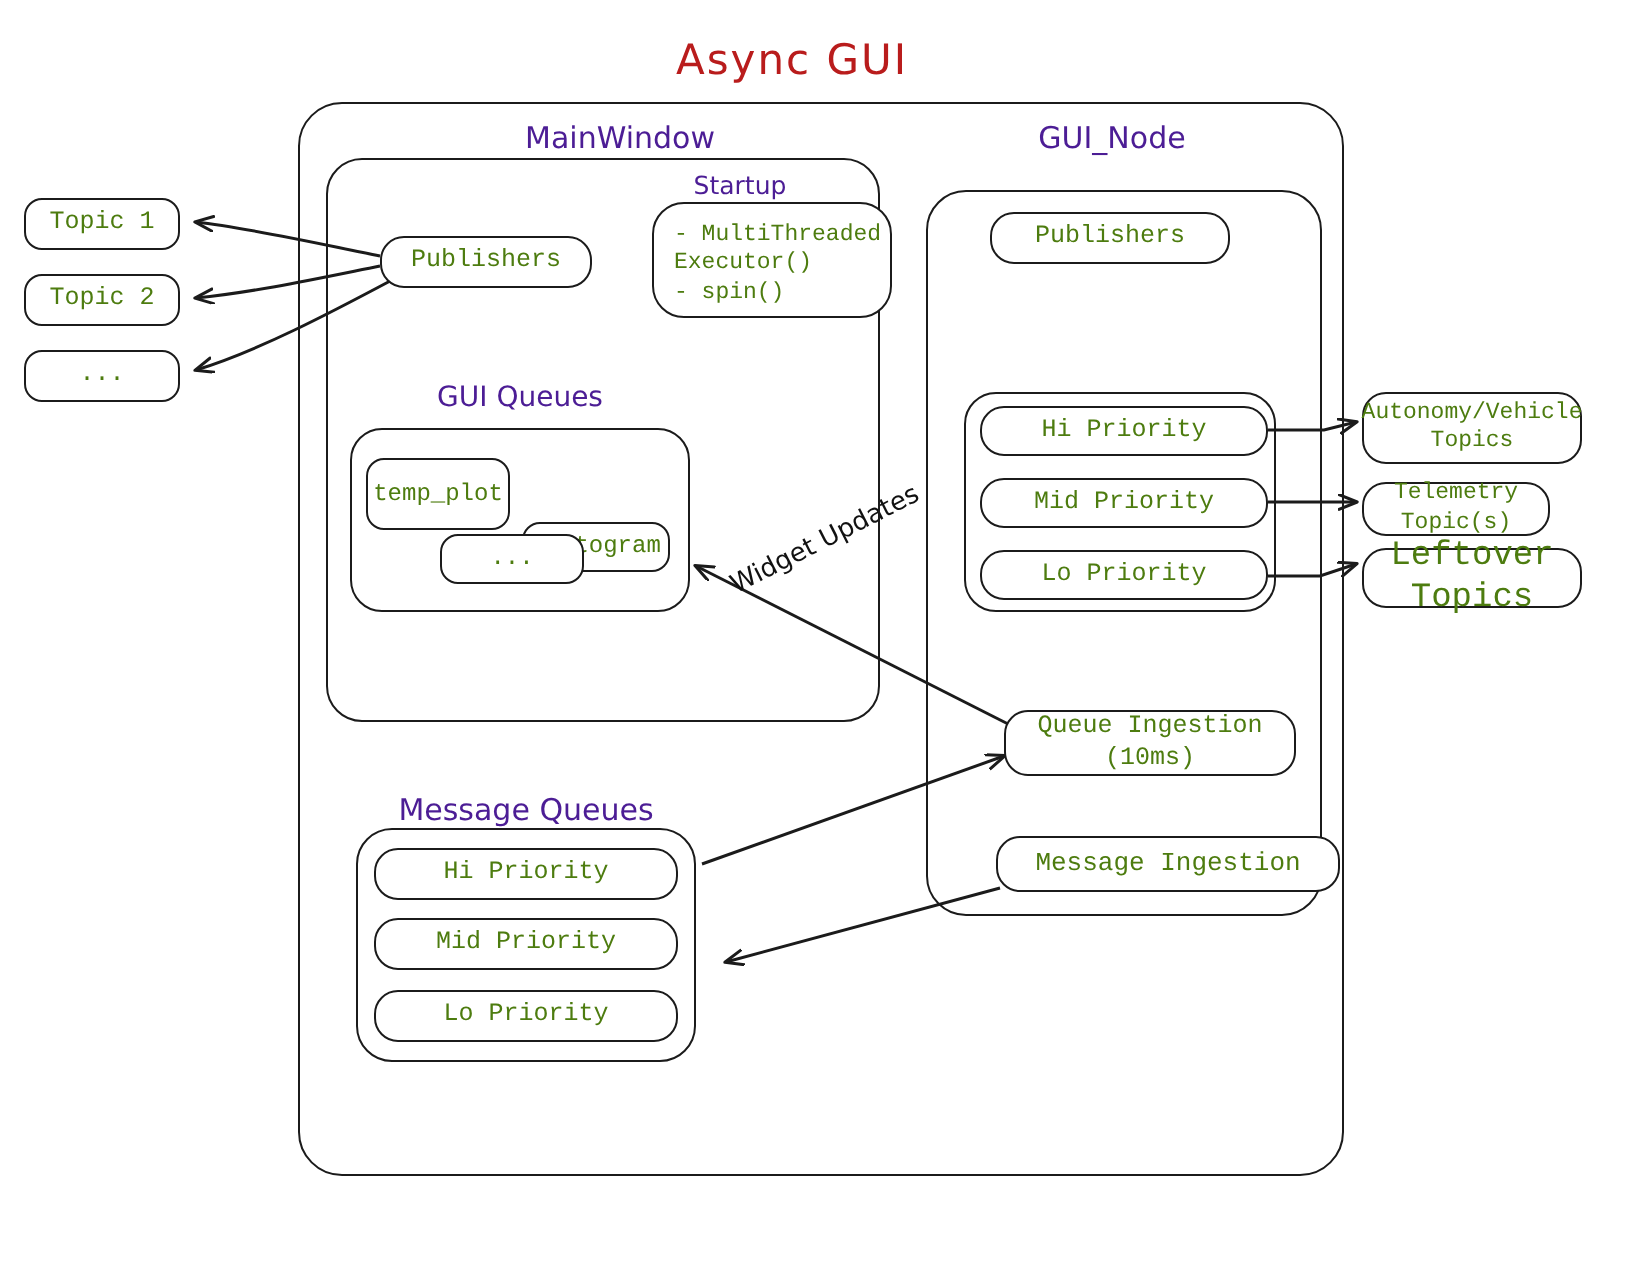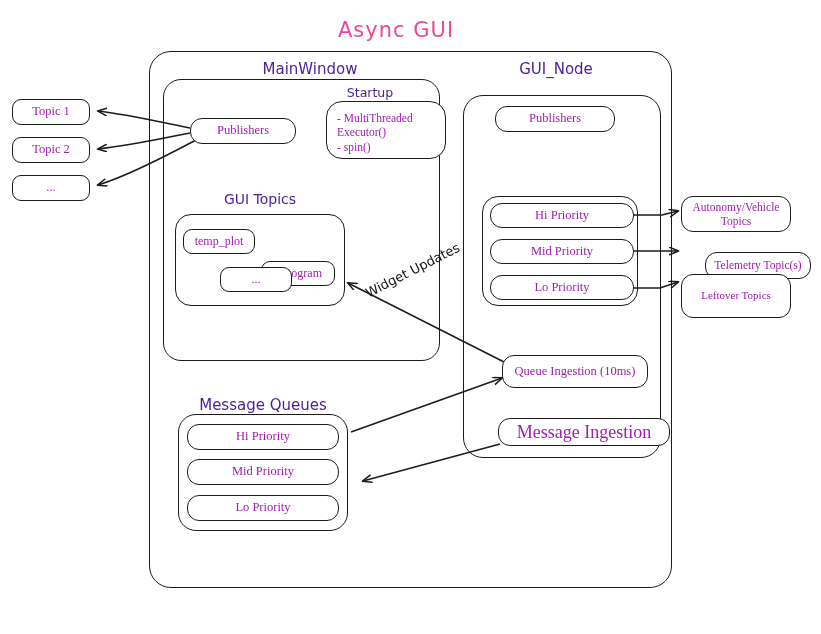--- a/index.html
+++ b/index.html
@@ -26,42 +26,42 @@
   }
   .node {
     position: absolute;
     box-sizing: border-box;
     border: 1.6px solid #1b1b1b;
     background: #ffffff;
     display: flex;
     align-items: center;
     justify-content: center;
     text-align: center;
-    color: #a21caf;
-    font-family: Liberation Serif, serif;
+    color: #4d7c0f;
+    font-family: Liberation Mono, monospace;
     line-height: 1.25;
   }
   .container {
     position: absolute;
     box-sizing: border-box;
     border: 1.6px solid #1b1b1b;
     background: transparent;
     border-radius: 22px;
   }
   .grp-label {
     position: absolute;
     color: #4c1d95;
     text-align: center;
     font-family: "DejaVu Sans", sans-serif;
     white-space: pre-line;
     line-height: 1.22;
   }
   .title {
     position: absolute;
-    color: #ec4899;
+    color: #b91c1c;
     font-family: "DejaVu Sans", sans-serif;
     letter-spacing: 1px;
   }
   .pill {
     border-radius: 9px;
   }
   .pill-lg {
     border-radius: 12px;
   }
   .box-soft {
@@ -151,23 +151,23 @@
     <span>Publishers</span>
   </div>
 
   <div class="grp-label" style="left:310px; top:85px; width:120px; font-size:12.5px;">Startup</div>
   <div class="node box-soft startup-body" style="left:311px; top:101px; width:120px; height:58px; font-size:11.5px;">
     <span>- MultiThreaded
   Executor()
 - spin()</span>
   </div>
 
-  <div class="grp-label" style="left:175px; top:191px; width:170px; font-size:14px;">GUI Topics</div>
+  <div class="grp-label" style="left:175px; top:191px; width:170px; font-size:14px;">GUI Queues</div>
   <div class="container" style="left:175px; top:214px; width:170px; height:92px; border-radius:16px;"></div>
-  <div class="node pill" style="left:183px; top:229px; width:72px; height:25px; font-size:12px;text-align:center;">
+  <div class="node pill" style="left:183px; top:229px; width:72px; height:36px; font-size:12px;text-align:center;">
     <span>temp_plot</span>
   </div>
   <div class="node pill" style="left:261px; top:229px; width:74px; height:25px; font-size:12px;margin-top:32px;">
     <span>histogram</span>
   </div>
   <div class="node pill" style="left:220px; top:267px; width:72px; height:25px; font-size:12px;">
     <span>...</span>
   </div>
 
   <div class="grp-label" style="left:178px; top:396px; width:170px; font-size:15px;">Message Queues</div>
@@ -197,28 +197,28 @@
     <span>Mid Priority</span>
   </div>
   <div class="node pill-lg" style="left:490px; top:275px; width:144px; height:25px; font-size:12.5px;">
     <span>Lo Priority</span>
   </div>
 
   <div class="node pill-lg" style="left:502px; top:355px; width:146px; height:33px; font-size:12.5px;">
     <span>Queue Ingestion (10ms)</span>
   </div>
 
-  <div class="node pill-lg" style="left:498px; top:418px; width:172px; height:28px; font-size:18px;">
+  <div class="node pill-lg" style="left:498px; top:418px; width:172px; height:28px; font-size:13px;">
     <span>Message Ingestion</span>
   </div>
 
   <div class="node pill-lg" style="left:681px; top:196px; width:110px; height:36px; font-size:11.5px; white-space:pre-line;text-align:center;">
     <span>Autonomy/Vehicle
 Topics</span>
   </div>
-  <div class="node pill-lg" style="left:681px; top:252px; width:106px; height:27px; font-size:11.5px;margin-left:24px;">
+  <div class="node pill-lg" style="left:681px; top:241px; width:94px; height:27px; font-size:11.5px;">
     <span>Telemetry Topic(s)</span>
   </div>
-  <div class="node pill-lg" style="left:681px; top:274px; width:110px; height:44px; font-size:11px;">
+  <div class="node pill-lg" style="left:681px; top:274px; width:110px; height:30px; font-size:17px;justify-content:flex-end;">
     <span>Leftover Topics</span>
   </div>
 
 </div>
 
 </body></html>

